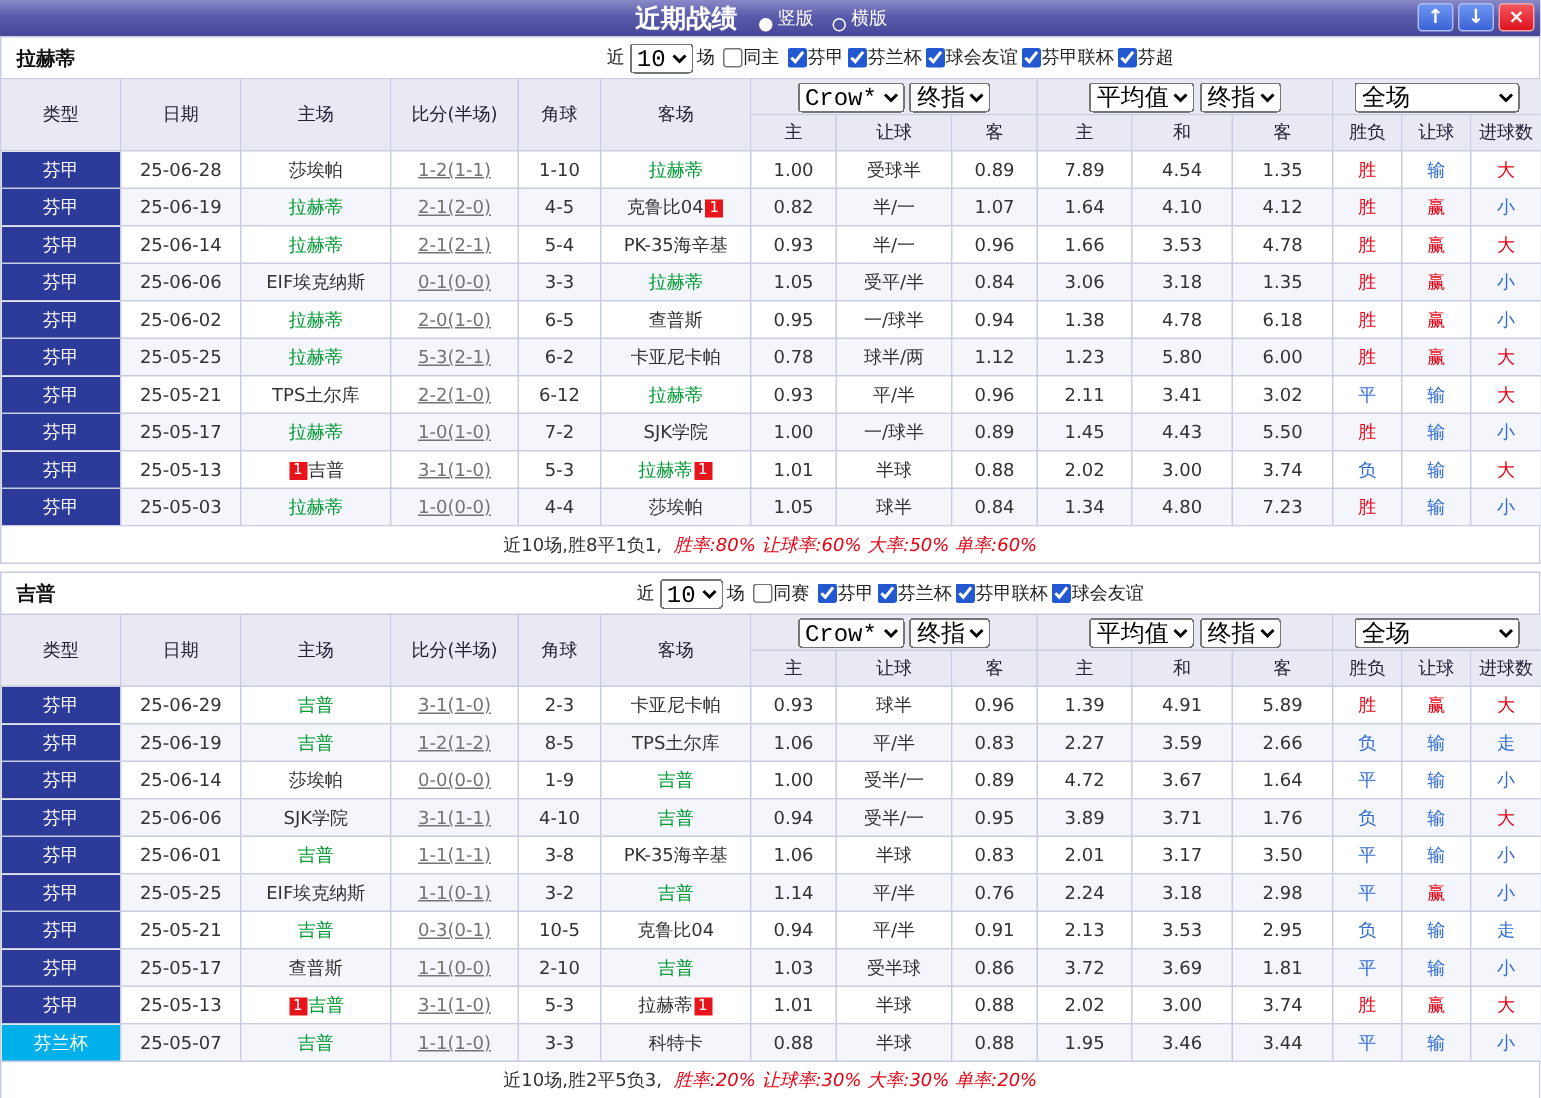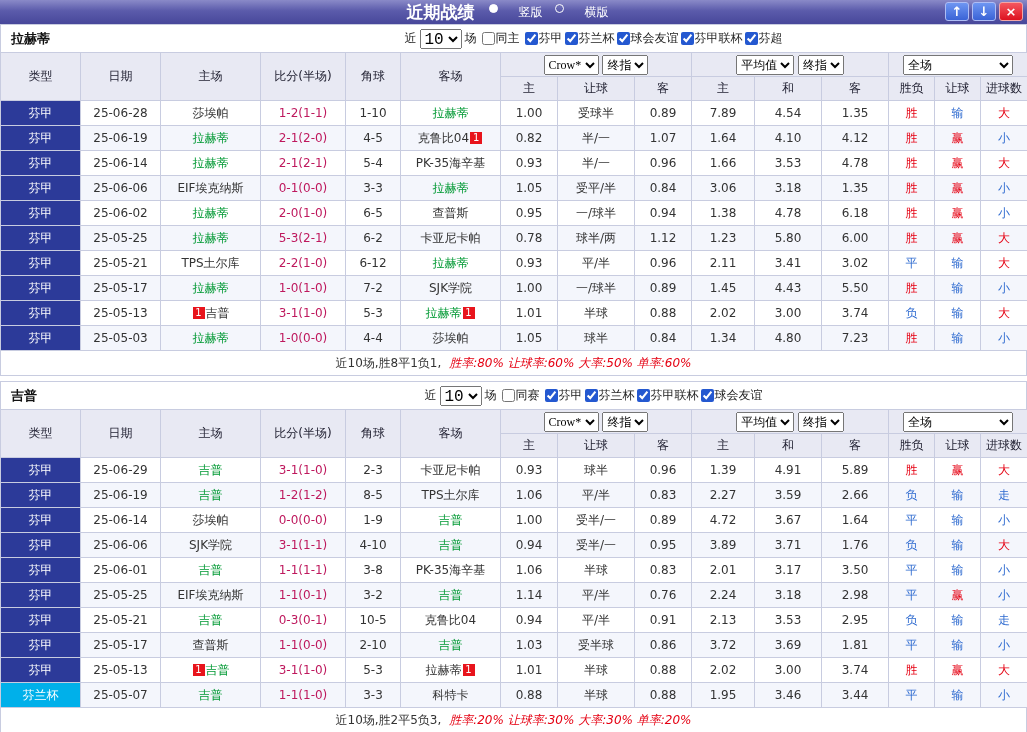--- a/index.html
+++ b/index.html
@@ -3,21 +3,21 @@
 <meta charset="utf-8">
 <style>
   * { margin:0; padding:0; box-sizing:border-box; }
   html,body { width:1027px; height:732px; overflow:hidden; background:#fff;
     font-family:"DejaVu Sans","Liberation Sans",sans-serif; font-size:12px; color:#333; }
 
   
   .titlebar { height:24px; background:linear-gradient(180deg,#8a8ac8 0%,#5b5bab 45%,#47479a 100%);
     display:flex; align-items:center; justify-content:center; position:relative; color:#fff; }
   .titlebar .title { font-weight:bold; font-size:17px; margin-right:14px; }
-  .tb-radio { display:inline-flex; align-items:flex-start; margin-right:12px; cursor:pointer;gap:17px; }
+  .tb-radio { display:inline-flex; align-items:flex-end; margin-right:12px; cursor:pointer; }
   .tb-radio .dot { width:9px; height:9px; border:1px solid #fff; border-radius:50%; margin-right:4px; display:inline-block; }
   .tb-radio.selected .dot { background:#fff; }
   .tb-buttons { position:absolute; right:4px; top:2px; display:flex; gap:3px; }
   .tb-btn { width:24px; height:19px; border-radius:3px; display:flex; align-items:center; justify-content:center;
     color:#fff; font-weight:bold; font-size:13px; cursor:pointer; border:1px solid #aebdf5;
     background:linear-gradient(#6e96f2,#3a63d6); }
   .tb-btn.close { background:linear-gradient(#f4575f,#dd1220); border-color:#f3a6a6; }
 
   
   .section-bar { display:flex; align-items:center; height:28px; border:1px solid #c8cce0; border-bottom:none; background:#fff; }
@@ -28,29 +28,29 @@
   .filters input[type=checkbox] { width:13px; height:13px; accent-color:#2458d0; margin-right:1px; }
 
   
   table { border-collapse:collapse; table-layout:fixed; width:1027px; }
   col.c-type{width:80px} col.c-date{width:80px} col.c-home{width:100px} col.c-score{width:85px}
   col.c-corner{width:55px} col.c-away{width:100px} col.c-o1{width:57px} col.c-o2{width:77px}
   col.c-o3{width:57px} col.c-o4{width:63px} col.c-o5{width:67px} col.c-o6{width:67px}
   col.c-r1{width:46px} col.c-r2{width:46px} col.c-r3{width:47px}
   th,td { border:1px solid #c8cce0; text-align:center; white-space:nowrap; overflow:hidden; font-weight:normal; }
   thead th, thead td { background:#e8e9f3; color:#223; height:24px; }
-  thead tr.selrow td select { height:20px; font-size:12px; font-family:Liberation Serif, serif; }
+  thead tr.selrow td select { height:20px; font-size:16px; font-family:Liberation Mono, monospace; }
   tbody td { height:25px; background:#fff; }
   tbody tr:nth-child(even) td { background:#f4f6fc; }
   td.league-navy { background:#2c3a99 !important; color:#fff; }
   td.league-cyan { background:#00b0ea !important; color:#fff; }
   .c-green { color:#009933; }
   .c-red { color:#e50012; }
   .c-blue { color:#2f6bd0; }
-  td.score { color:#be185d; }
+  td.score { color:#737373;text-decoration:underline; }
   .red-badge { display:inline-block; width:12px; height:12px; line-height:12px; background:#e8141c; color:#fff;
     font-size:10px; text-align:center; margin:0 1px; vertical-align:1px; }
 
   
   .summary { height:25px; line-height:24px; text-align:center; border:1px solid #c8cce0; border-top:none;
     margin-bottom:5px; background:#fff; }
   .summary .stats { color:#e50012; margin-left:4px;font-style:italic; }
 </style>
 </head>
 <body>

